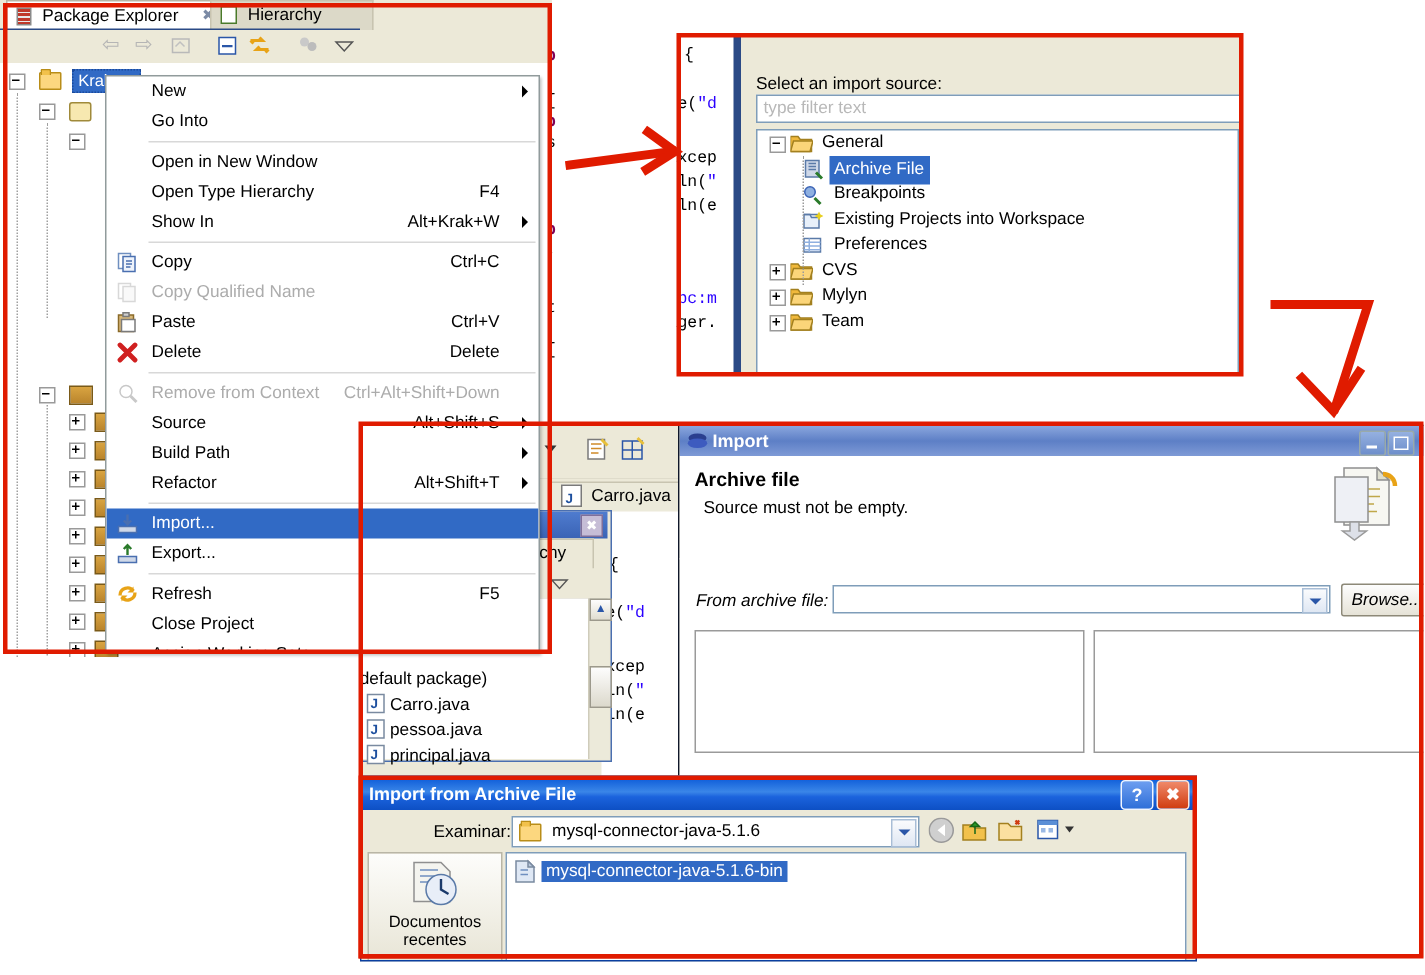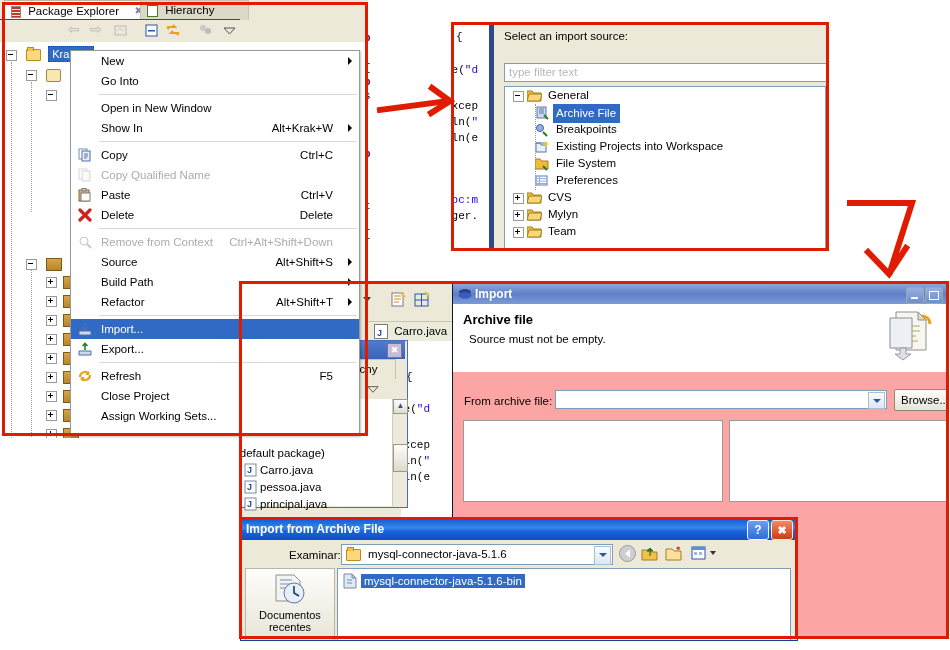--- a/index.html
+++ b/index.html
@@ -168,20 +168,21 @@
   <div class="code" style="position:absolute;left:-4px;top:162px;">;</div>
   <div class="code" style="position:absolute;left:-4px;top:200px;">t</div>
   <div class="code" style="position:absolute;left:-4px;top:228px;">{</div>
 </div>
 
 <div id="ctxmenu" class="abs" style="left:70px;top:50px;width:288px;height:384px;overflow:hidden;">
     <div class="mi"><span>New</span><span class="arrow"></span></div>
     <div class="mi"><span>Go Into</span></div>
     <div class="msep"></div>
     <div class="mi"><span>Open in New Window</span></div>
+    <div class="mi"><span>Open Type Hierarchy</span><span class="acc">F4</span></div>
     <div class="mi"><span>Show In</span><span class="acc">Alt+Krak+W</span><span class="arrow"></span></div>
     <div class="msep"></div>
     <div class="mi"><span class="mico"><svg width="14" height="14" viewBox="0 0 14 14">
           <rect x="1" y="1" width="8" height="10" fill="#fff" stroke="#6f8fc0"></rect>
           <rect x="4" y="3" width="8" height="10" fill="#eef3fb" stroke="#4a6fb0"></rect>
           <path d="M6 6h4M6 8h4M6 10h3" stroke="#4a6fb0"></path>
         </svg></span><span>Copy</span><span class="acc">Ctrl+C</span></div>
     <div class="mi dis"><span class="mico"><svg width="14" height="14" viewBox="0 0 14 14" opacity=".45">
           <rect x="1" y="1" width="8" height="10" fill="#fff" stroke="#aaa"></rect>
           <rect x="4" y="3" width="8" height="10" fill="#f3f3f3" stroke="#aaa"></rect>
@@ -229,21 +230,21 @@
     <div class="code" style="position:absolute;left:-6px;top:42px;">ne(<span class="str">"d</span></div>
     <div class="code" style="position:absolute;left:-6px;top:78px;">Excep</div>
     <div class="code" style="position:absolute;left:-6px;top:94px;">:ln(<span class="str">"</span></div>
     <div class="code" style="position:absolute;left:-6px;top:110px;">:ln(e</div>
     <div class="code" style="position:absolute;left:-6px;top:172px;"><span class="str">dbc:m</span></div>
     <div class="code" style="position:absolute;left:-6px;top:188px;">ager.</div>
   </div>
   <div class="abs" style="left:38px;top:0;width:5px;height:227px;background:#2b4a86;"></div>
 
   <div class="abs wiz" style="left:43px;top:0;width:333px;height:227px;">
-    <div class="wlabel" style="position:absolute;left:10px;top:8px;">Select an import source:</div>
+    <div class="wlabel" style="position:absolute;left:10px;top:28px;">Select an import source:</div>
     <div class="winput" style="position:absolute;left:10px;top:41px;width:320px;">type filter text</div>
     <div class="wtree" style="position:absolute;left:10px;top:64px;width:320px;height:163px;">
         <div class="tnode">
           <span class="minus" style="position:absolute;left:8px;top:4px;"></span>
           <span style="position:absolute;left:22px;top:2px;"><svg width="15" height="13" viewBox="0 0 15 13">
               <path d="M0 2h5l1.5 2H14v8H0z" fill="#f0b93c" stroke="#a3801f"></path>
               <path d="M2 5h13l-2 7H0z" fill="#fbd579" stroke="#a3801f"></path>
             </svg></span>
           <span class="lbl" style="position:absolute;left:40px;top:0;">General</span>
         </div>
@@ -262,27 +263,20 @@
             </svg></span>
           <span class="lbl" style="position:absolute;left:48px;top:0;">Breakpoints</span>
         </div>
         <div class="tnode">
           <span style="position:absolute;left:30px;top:2px;"><svg width="14" height="14" viewBox="0 0 14 14">
               <rect x="1" y="3" width="10" height="9" fill="#e8f0fa" stroke="#5a7aa8"></rect>
               <path d="M1 3h4l1 2h5" fill="none" stroke="#5a7aa8"></path>
               <path d="M11 1l1 2 2 1-2 1-1 2-1-2-2-1 2-1z" fill="#e8d020"></path>
             </svg></span>
           <span class="lbl" style="position:absolute;left:48px;top:0;">Existing Projects into Workspace</span>
-        </div>
-        <div class="tnode">
-          <span style="position:absolute;left:30px;top:2px;"><svg width="14" height="14" viewBox="0 0 14 14">
-              <path d="M0 2h5l1.5 2H13v8H0z" fill="#f0b93c" stroke="#a3801f"></path>
-              <path d="M8 9l4 4" stroke="#2a7a2a" stroke-width="2"></path>
-            </svg></span>
-          <span class="lbl" style="position:absolute;left:48px;top:0;">File System</span>
         </div>
         <div class="tnode">
           <span style="position:absolute;left:30px;top:2px;"><svg width="14" height="14" viewBox="0 0 14 14">
               <rect x="1" y="2" width="11" height="9" fill="#fff" stroke="#5a7aa8"></rect>
               <path d="M1 4.5h11M1 7h11M1 9.5h11M4.5 2v9" stroke="#8fb0e0"></path>
             </svg></span>
           <span class="lbl" style="position:absolute;left:48px;top:0;">Preferences</span>
         </div>
         <div class="tnode">
           <span class="plus" style="position:absolute;left:8px;top:4px;"></span>
@@ -454,21 +448,21 @@
         <svg width="52" height="56" viewBox="0 0 52 56">
           <path d="M10 4h22l8 8v30H10z" fill="#f7f7f2" stroke="#8f8f8f"></path>
           <path d="M32 4l8 8h-8z" fill="#dcdccc" stroke="#8f8f8f"></path>
           <path d="M16 18h18M16 23h18M16 28h14M16 33h16" stroke="#c0a84a"></path>
           <path d="M4 10h22v30H4z" fill="#eef0f5" stroke="#8f8f8f"></path>
           <path d="M14 40v6h-5l8 6 8-6h-5v-6z" fill="#dde0e8" stroke="#9a9a9a"></path>
           <path d="M36 8c4 0 8 3 8 8" stroke="#e8a317" stroke-width="3" fill="none"></path>
         </svg></span>
     </div>
 
-    <div class="abs" style="left:0;top:88px;width:495px;height:266px;background:#fca5a5;">
+    <div class="abs" style="left:0;top:88px;width:495px;height:266px;background:#ffffff;font-style:italic;">
       <div style="position:absolute;left:11px;top:23px;font-size:11.5px;">From archive file:</div>
       <div class="field" style="position:absolute;left:102px;top:18px;width:330px;">
         <span style="padding-left:4px;line-height:17px;"></span>
         <span class="combo-arrow"></span>
       </div>
       <div class="btn" style="position:absolute;left:441px;top:17px;width:60px;height:20px;line-height:20px;">Browse...</div>
       <div class="abs" style="left:10px;top:48px;width:258px;height:80px;background:#fff;border:1px solid #9a9a9a;"></div>
       <div class="abs" style="left:276px;top:48px;width:225px;height:80px;background:#fff;border:1px solid #9a9a9a;"></div>
     </div>
   </div>

